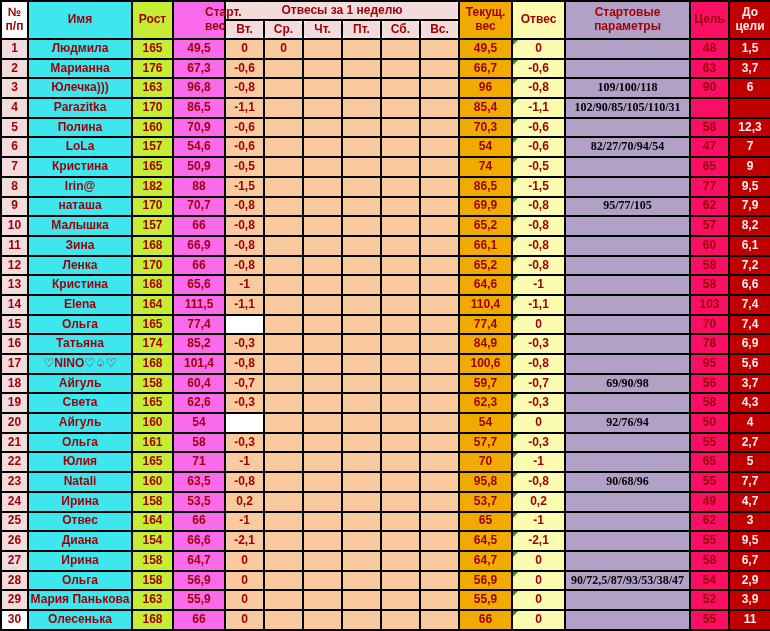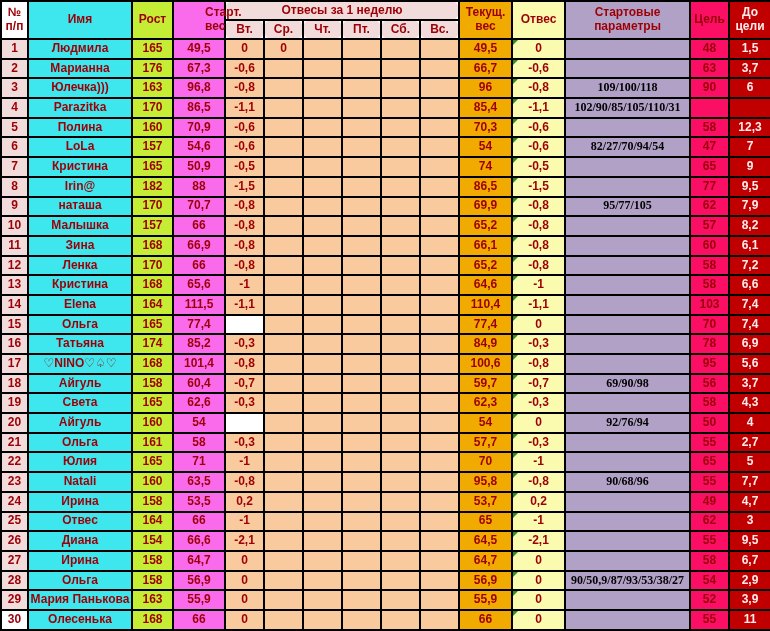--- a/index.html
+++ b/index.html
@@ -643,21 +643,21 @@
     <td class="c-day"></td>
     <td class="c-day"></td>
     <td class="c-day"></td>
     <td class="c-day"></td>
     <td class="c-day"></td>
     <td class="c-cur">56,9</td>
     <td class="c-loss">
       <span class="tri"></span>
       <span>0</span>
     </td>
-    <td class="c-params">90/50,9/87/93/53/38/27</td>
+    <td class="c-params">90/72,5/87/93/53/38/47</td>
     <td class="c-goal">54</td>
     <td class="c-left">2,9</td>
   </tr>
         <tr>
     <td class="c-num">29</td>
     <td class="c-name">Мария Панькова</td>
     <td class="c-height">163</td>
     <td class="c-start">55,9</td>
     <td class="c-day">0</td>
     <td class="c-day"></td>

